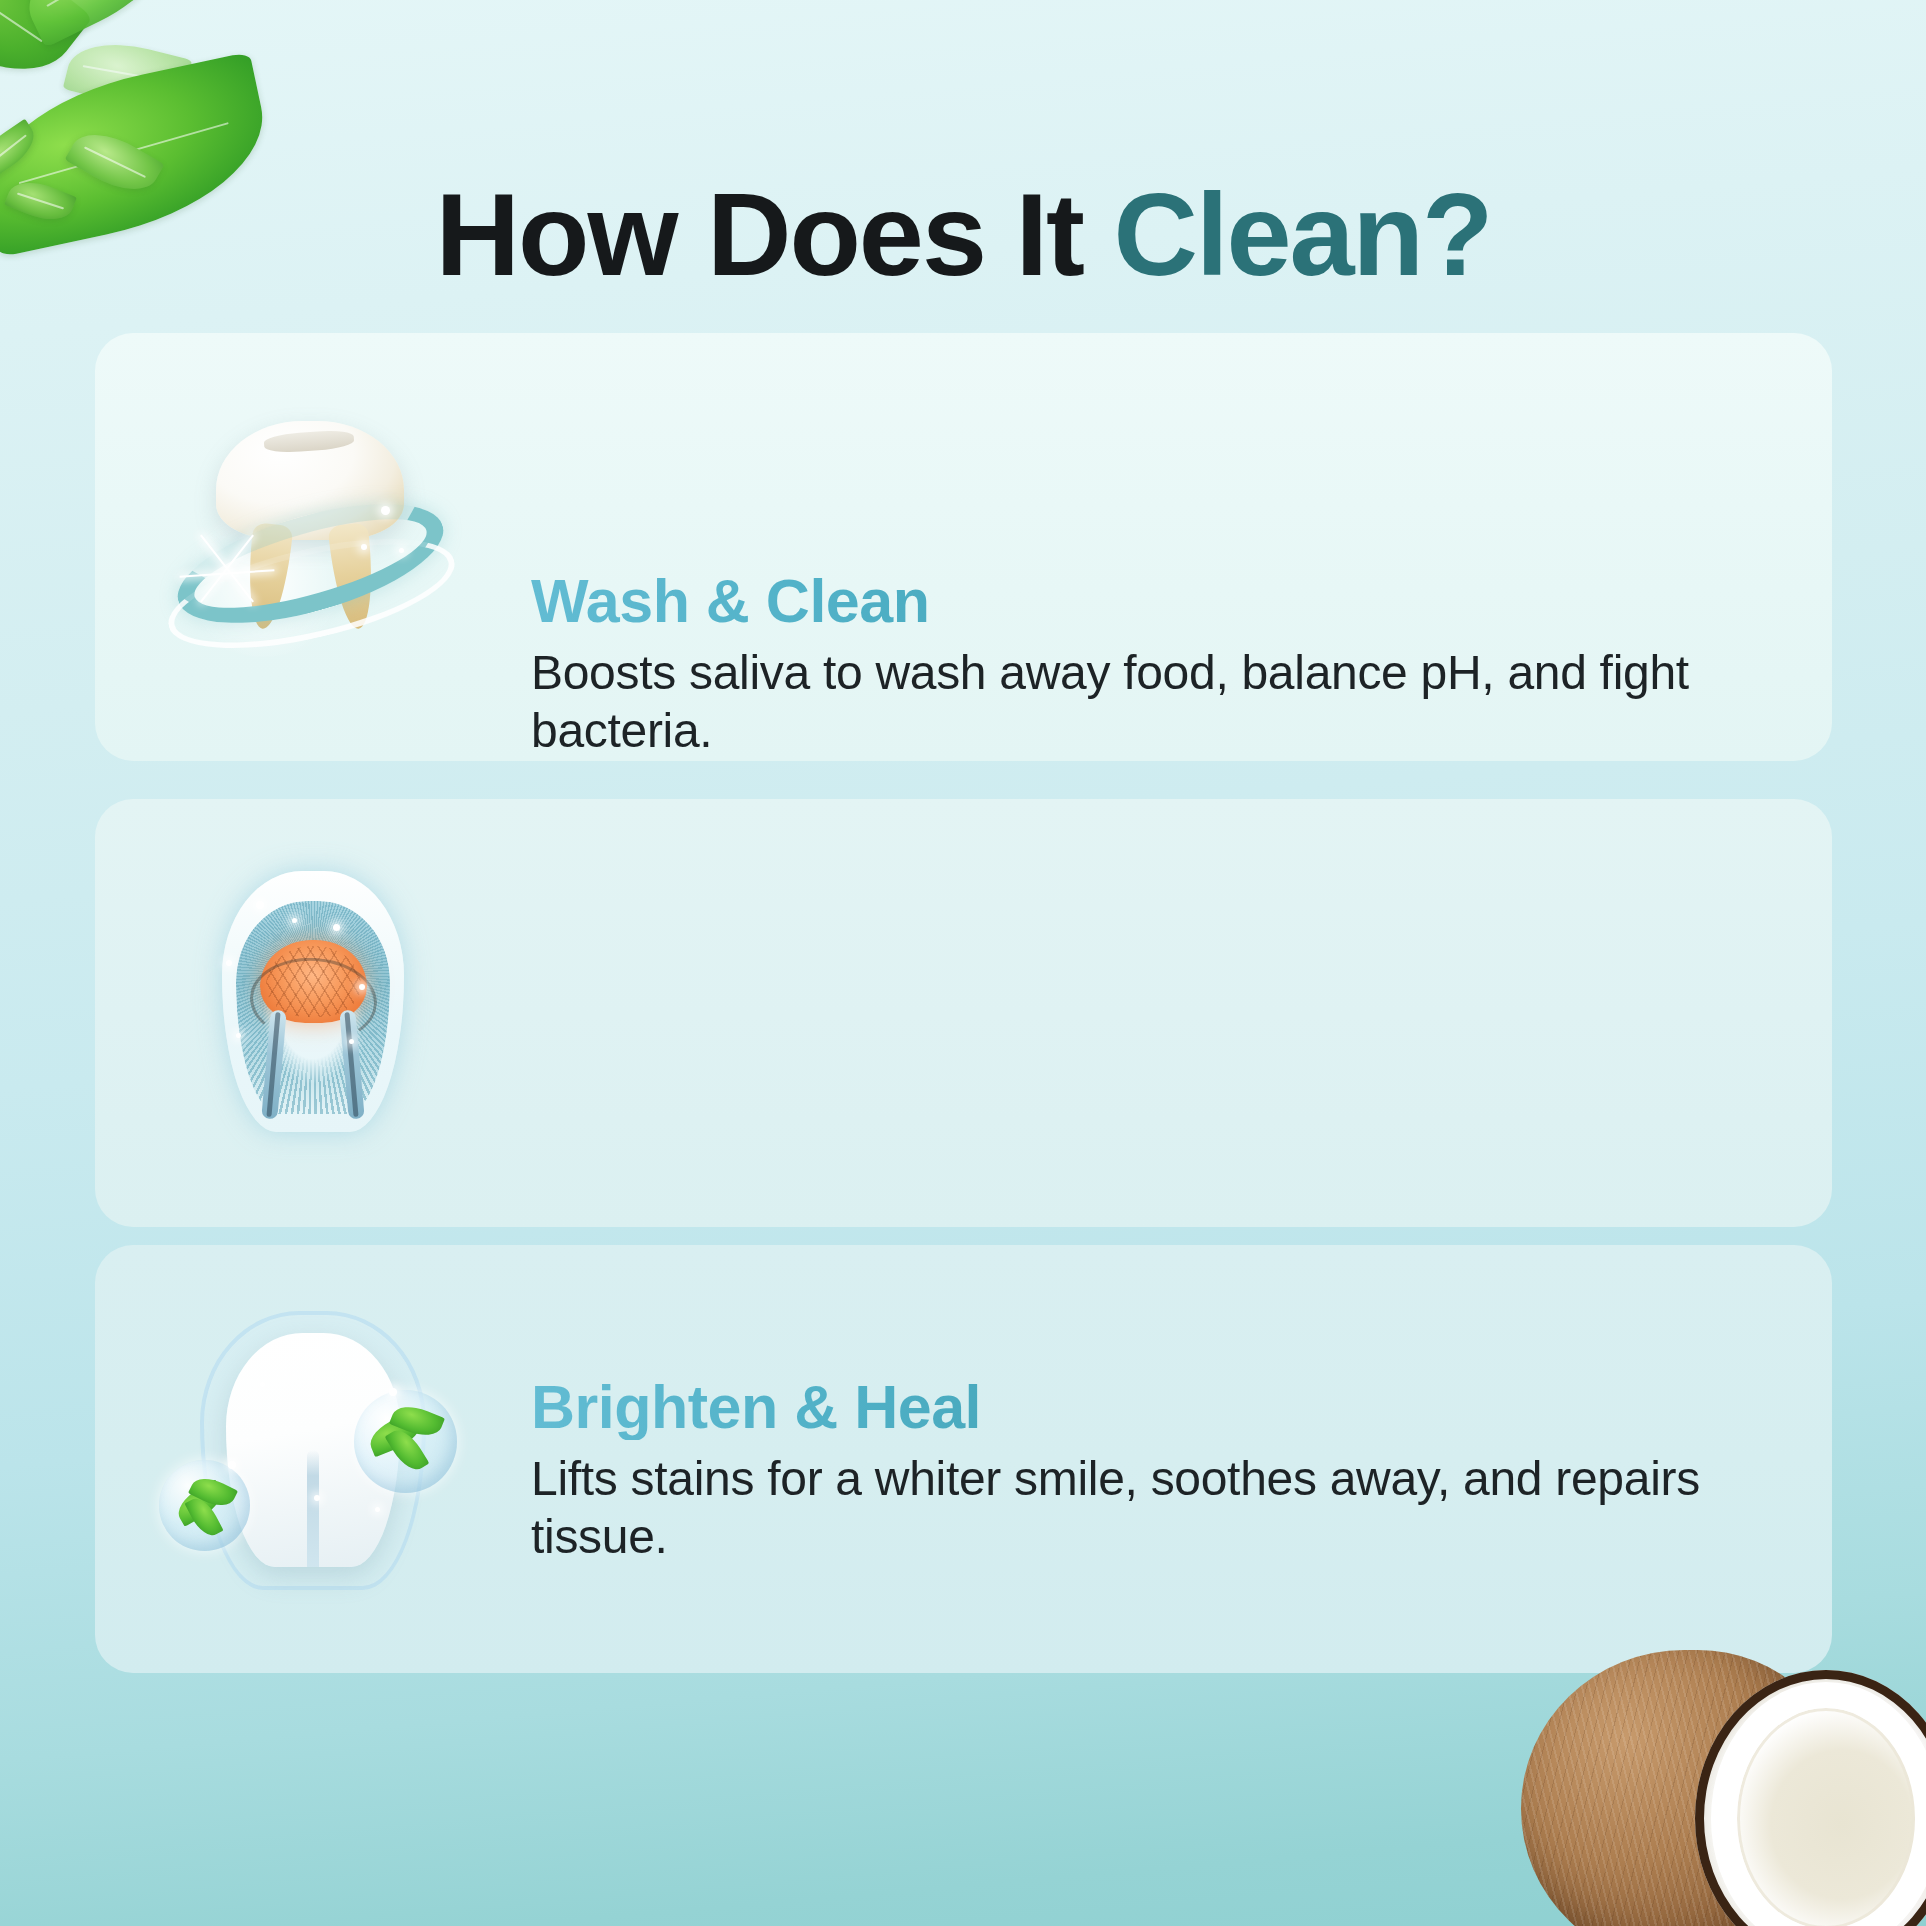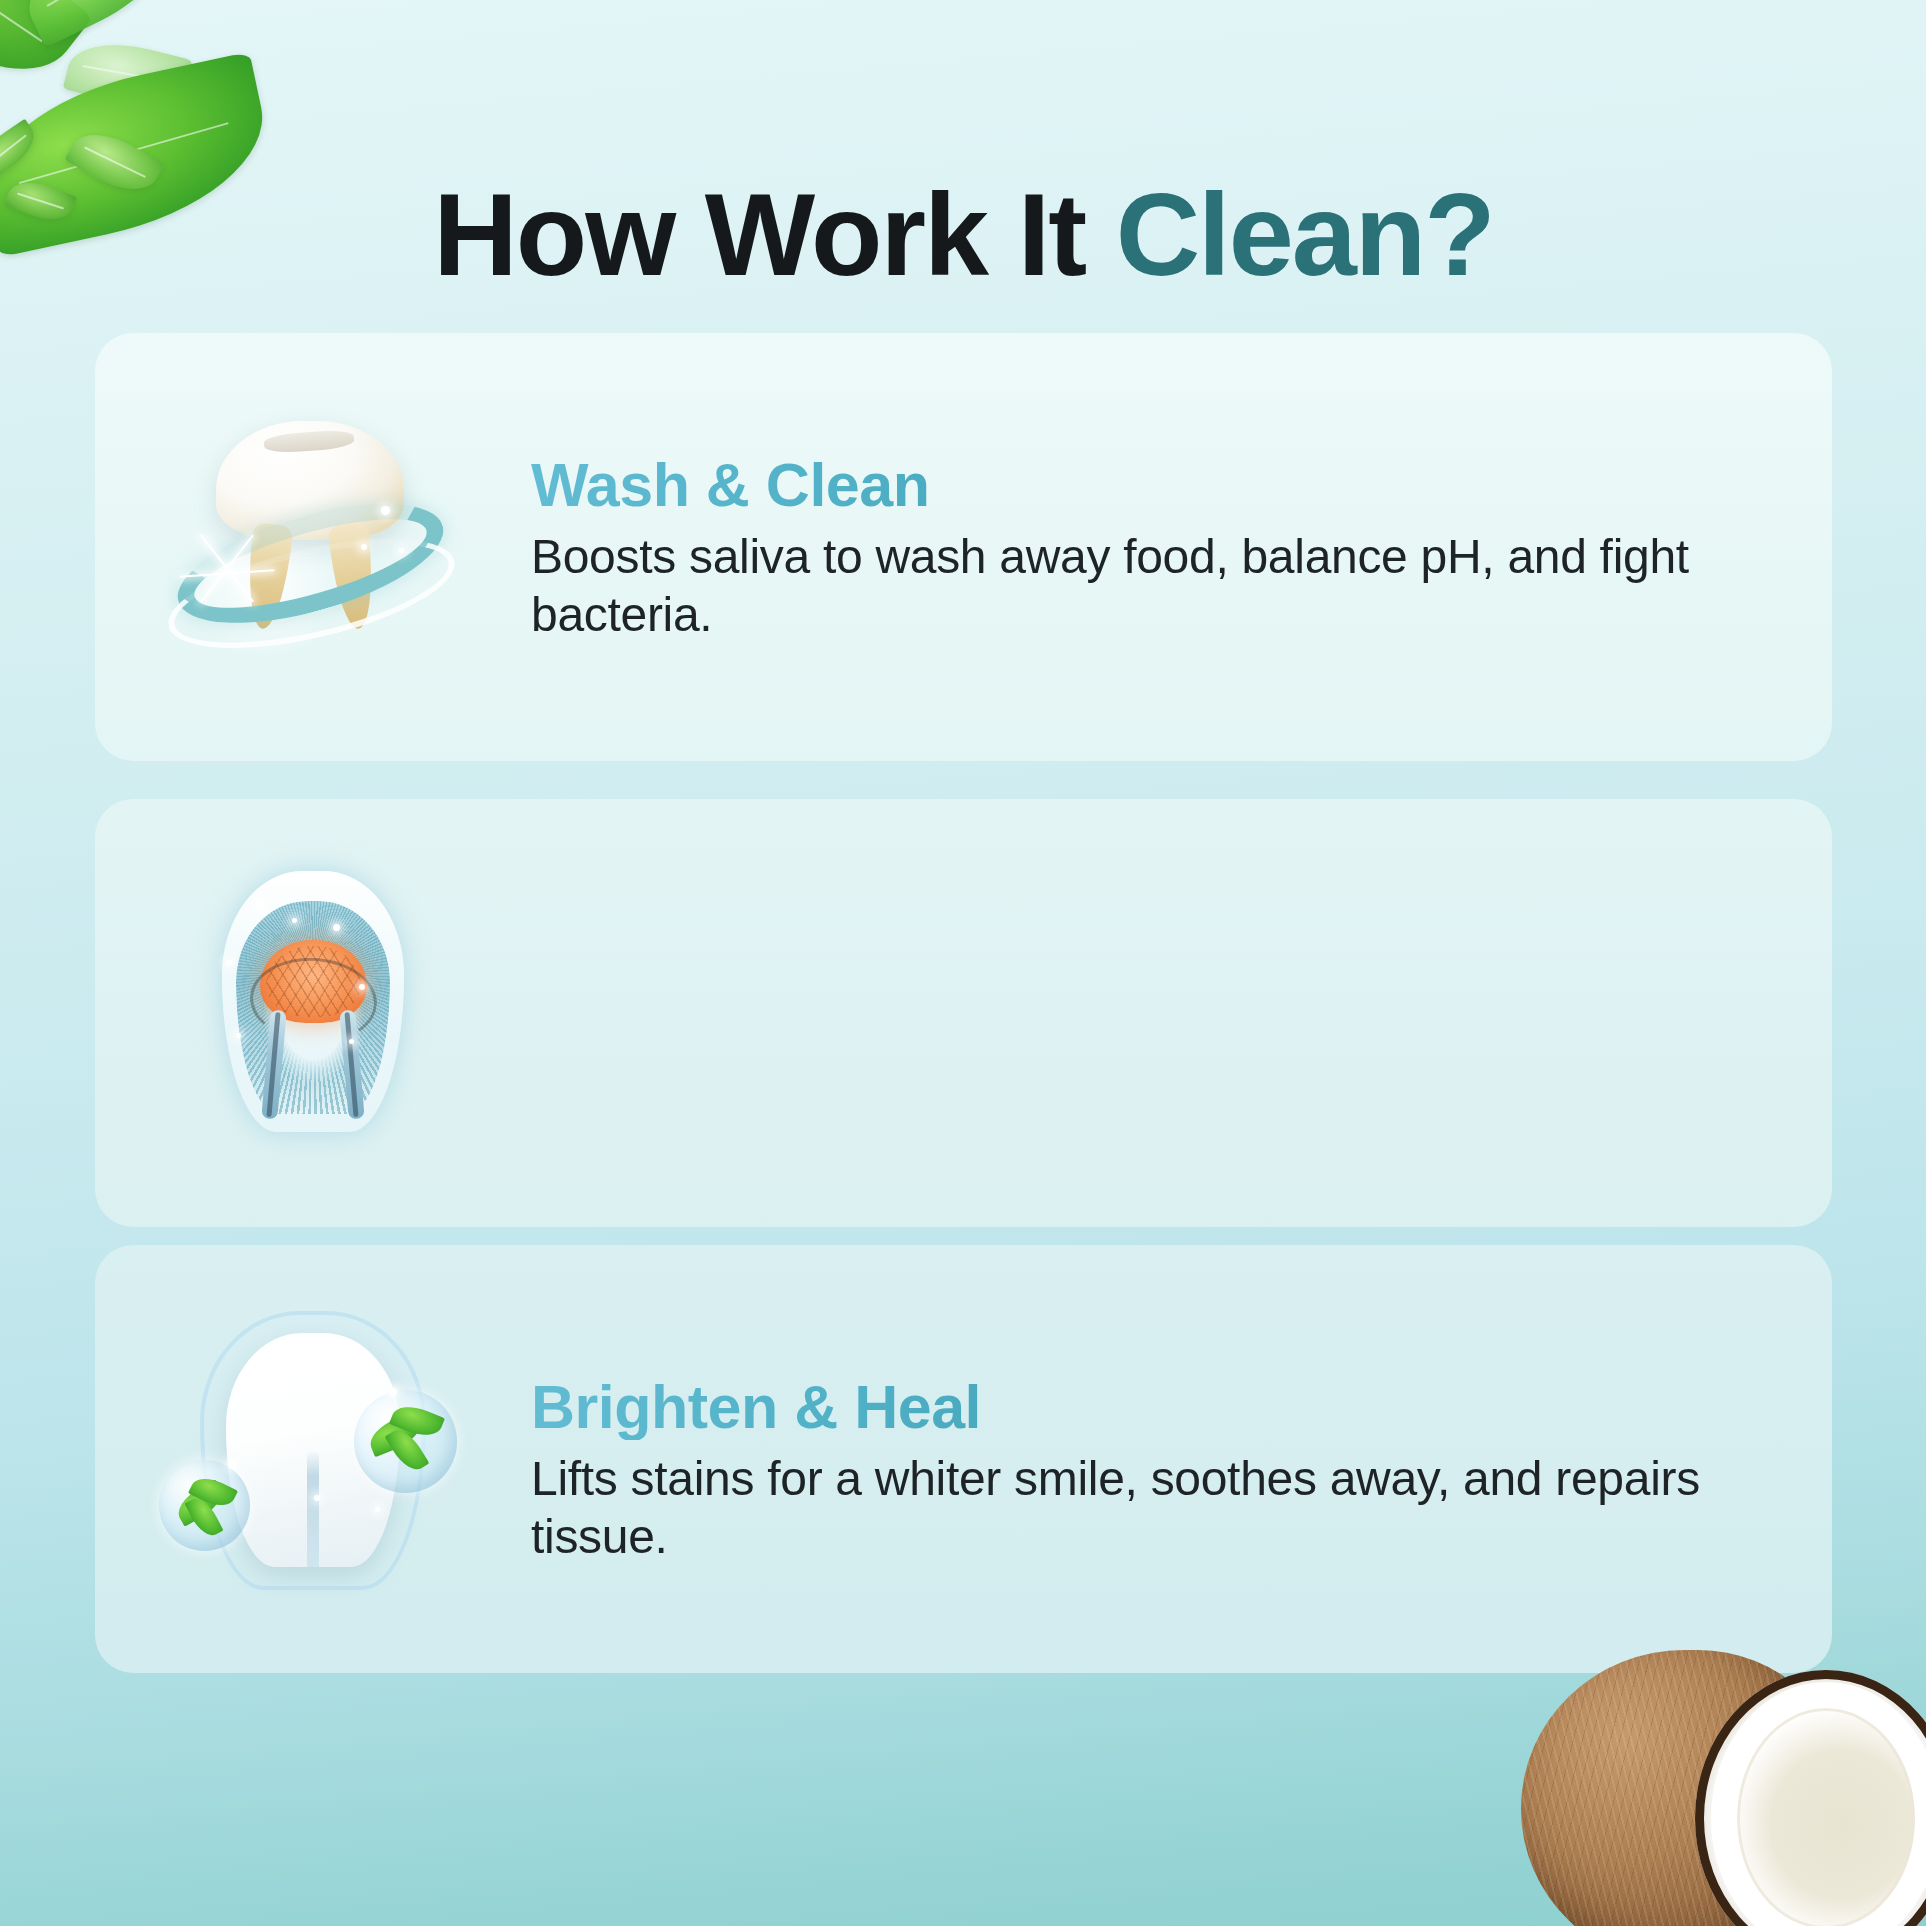--- a/index.html
+++ b/index.html
@@ -165,20 +165,21 @@
     height:428px;
     border-radius:38px;
     display:flex;
     align-items:center;
     overflow:hidden;
   }
   .card + .card{ margin-top:38px; }
 
   .card.c1{
     background:linear-gradient(180deg,#eefaf9 0%,#e9f8f7 40%,#e3f5f4 100%);
+    align-items:flex-end;
   }
   .card.c2{
     background:linear-gradient(180deg,#e3f4f4 0%,#dff2f3 50%,#dbf0f1 100%);
   }
   .card.c3{
     background:linear-gradient(180deg,#d9eff1 0%,#d6eef0 50%,#d2ecef 100%);
     margin-top:18px;
   }
 
   .icon-slot{
@@ -400,21 +401,21 @@
     <span class="leaf mid"></span>
     <span class="leaf top"></span>
     <span class="leaf pale1"></span>
     <span class="leaf big"></span>
 
     <span class="leaf s1"></span>
     <span class="leaf s2"></span>
     <span class="leaf s3"></span>
   </div>
 
-  <h1 class="headline"><span>How Work It </span><span class="accent">Clean?</span></h1>
+  <h1 class="headline"><span>How Does It </span><span class="accent">Clean?</span></h1>
 
   <div class="cards">
 
     <div class="card c1">
       <div class="icon-slot">
         <div class="art">
           <span class="m-glow"></span>
           <div class="m-tooth">
             <span class="m-crown"></span>
             <span class="m-root">

